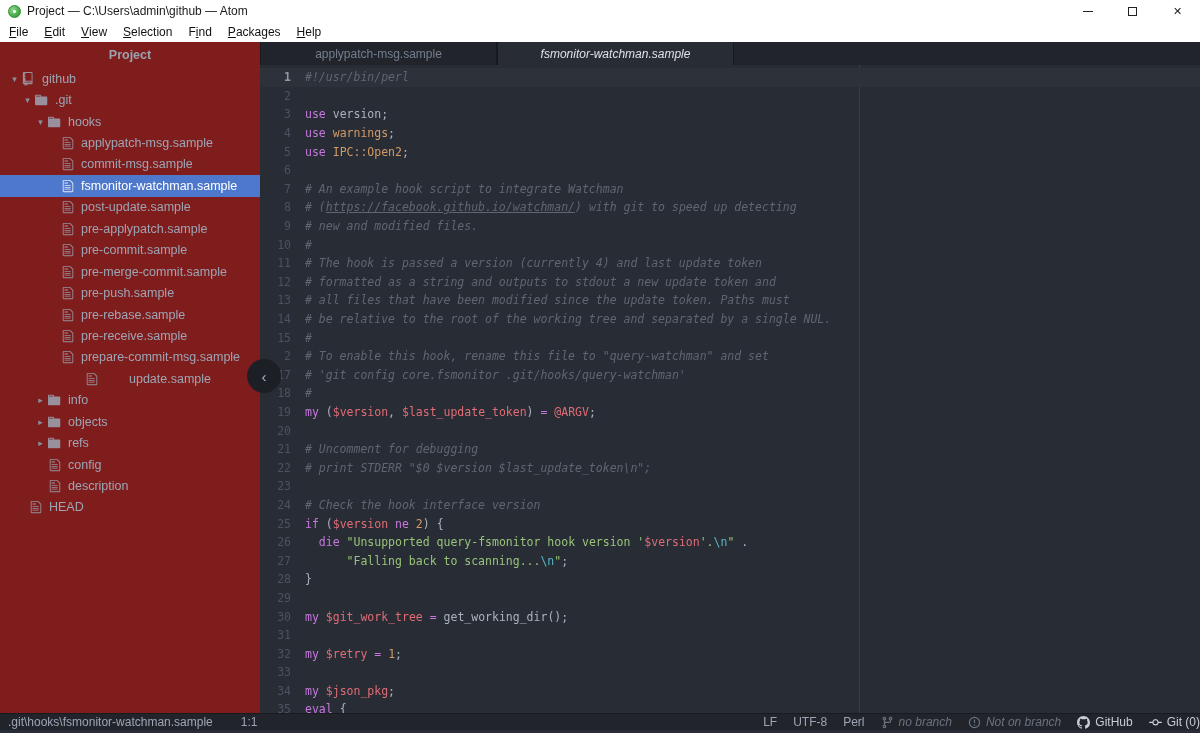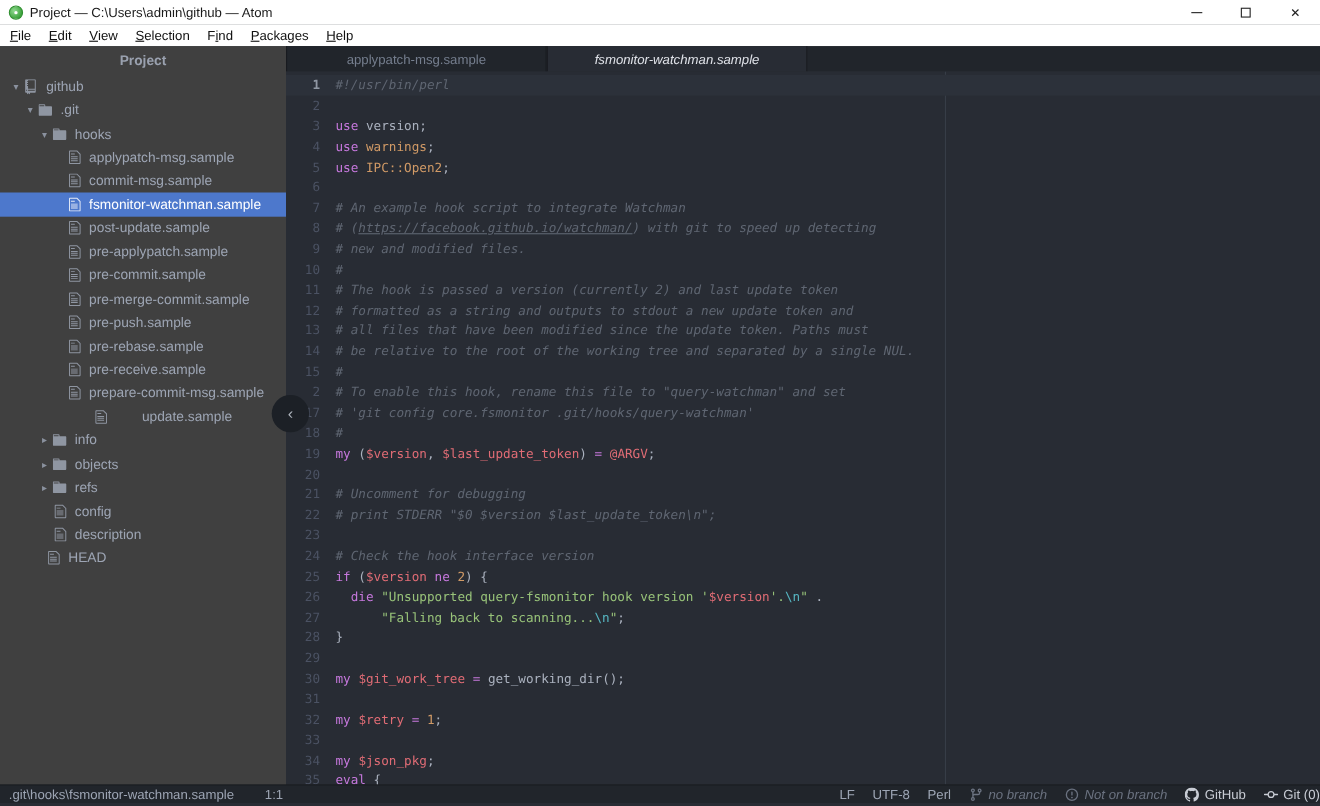--- a/index.html
+++ b/index.html
@@ -23,21 +23,21 @@
   
   .menubar { height:20px; background:#ffffff; display:flex; align-items:center;
              font-size:12px; color:#111; padding-left:1px; }
   .menu-item { padding:0 8px; height:100%; display:flex; align-items:center; }
   .menu-item u { text-decoration:underline; text-underline-offset:1px; }
 
   
   .main { display:flex; height:671px; position:relative; }
 
   
-  .sidebar { width:260px; background:#404040; color:#9da5b4; flex:none; overflow:hidden; }
+  .sidebar { width:260px; background:#7f1d1d; color:#9da5b4; flex:none; overflow:hidden; }
   .side-header { height:26px; display:flex; align-items:center; justify-content:center;
                  font-size:12.5px; font-weight:600; color:#9aa1af; }
   .tree-row { height:21.45px; display:flex; align-items:center; font-size:12.5px;
               white-space:nowrap; cursor:default; }
   .tree-row.selected { background:#4d78cc; color:#ffffff; }
   .chev { width:13px; flex:none; font-size:9px; text-align:center; color:#8a919e; }
   .tree-row.selected .chev { color:#fff; }
   .ticon { width:15px; height:15px; flex:none; margin:0 5px 0 1px; display:flex;
            align-items:center; }
   .ticon svg { width:14px; height:14px; fill:currentColor; opacity:.85; }
@@ -295,21 +295,21 @@
         </div>
         <div class="tree-row" style="padding-left: 34px;">
           <span class="chev"></span>
           <span class="ticon">
             <svg viewBox="0 0 12 16">
               <path d="M6 5H2V4h4v1ZM2 8h7V7H2v1Zm0 2h7V9H2v1Zm0 2h7v-1H2v1Zm10-7.5V14c0 .55-.45 1-1 1H1c-.55 0-1-.45-1-1V2c0-.55.45-1 1-1h7.5L12 4.5ZM11 5 8 2H1v12h10V5Z"></path>
             </svg>
           </span>
           <span>description</span>
         </div>
-        <div class="tree-row" style="padding-left: 28px;">
+        <div class="tree-row" style="padding-left: 15px;">
           <span class="chev"></span>
           <span class="ticon">
             <svg viewBox="0 0 12 16">
               <path d="M6 5H2V4h4v1ZM2 8h7V7H2v1Zm0 2h7V9H2v1Zm0 2h7v-1H2v1Zm10-7.5V14c0 .55-.45 1-1 1H1c-.55 0-1-.45-1-1V2c0-.55.45-1 1-1h7.5L12 4.5ZM11 5 8 2H1v12h10V5Z"></path>
             </svg>
           </span>
           <span>HEAD</span>
         </div>
       </div>
   </div>
@@ -364,21 +364,21 @@
           <div class="code-row">
             <span class="gut">9</span>
             <span class="code"><span class="tk-com"># new and modified files.</span></span>
           </div>
           <div class="code-row">
             <span class="gut">10</span>
             <span class="code"><span class="tk-com">#</span></span>
           </div>
           <div class="code-row">
             <span class="gut">11</span>
-            <span class="code"><span class="tk-com"># The hook is passed a version (currently 2) and last update token</span></span>
+            <span class="code"><span class="tk-com"># The hook is passed a version (currently 4) and last update token</span></span>
           </div>
           <div class="code-row">
             <span class="gut">12</span>
             <span class="code"><span class="tk-com"># formatted as a string and outputs to stdout a new update token and</span></span>
           </div>
           <div class="code-row">
             <span class="gut">13</span>
             <span class="code"><span class="tk-com"># all files that have been modified since the update token. Paths must</span></span>
           </div>
           <div class="code-row">

